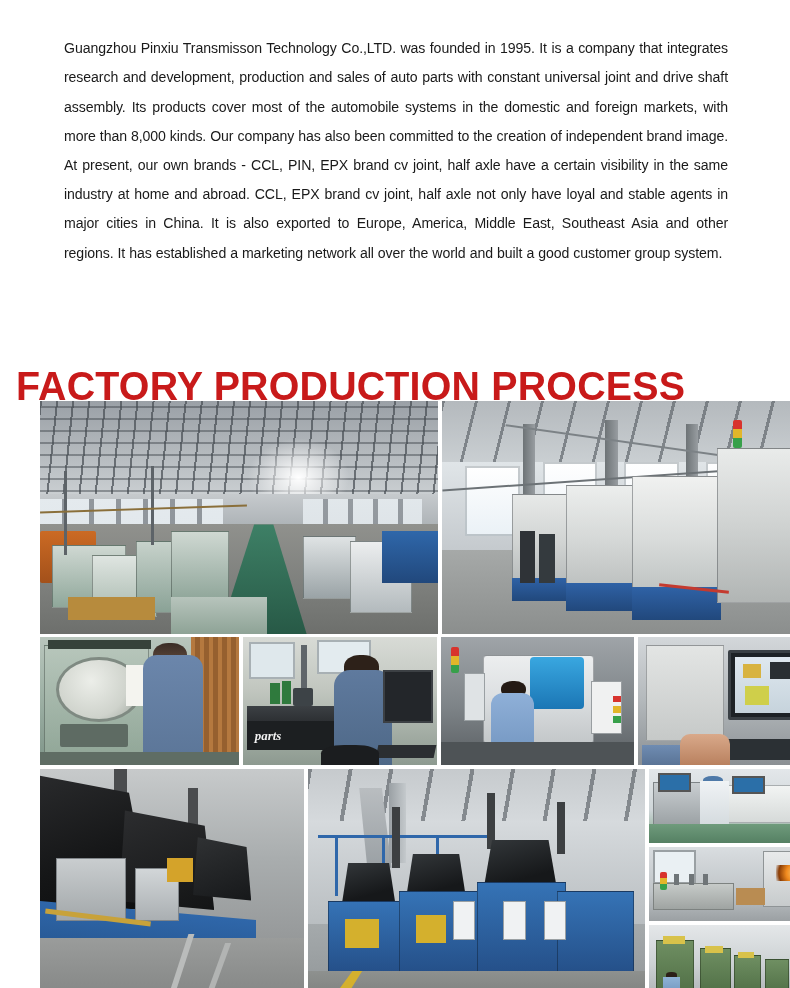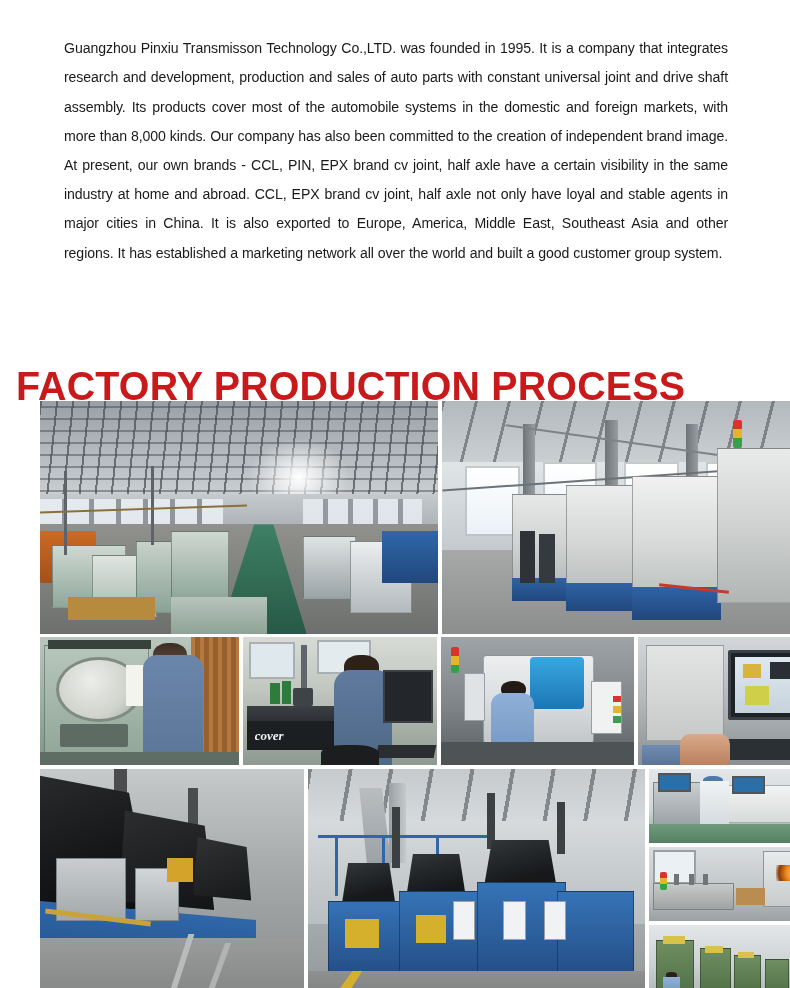--- a/index.html
+++ b/index.html
@@ -408,21 +408,21 @@
     <div class="scene">
       <div class="bg"></div>
       <div class="win2"></div>
       <div class="win3"></div>
       <div style="position:absolute;left:30%;top:6%;width:3%;height:46%;background:#5f656a;"></div>
       <div style="position:absolute;left:26%;top:40%;width:10%;height:14%;background:#3d4347;border-radius:2px;"></div>
       <div style="position:absolute;left:14%;top:36%;width:5%;height:16%;background:#2f7a3d;"></div>
       <div style="position:absolute;left:20%;top:34%;width:5%;height:18%;background:#2f7a3d;"></div>
       <div class="bench"></div>
       <div class="benchface"></div>
-      <div class="logo">cover</div>
+      <div class="logo">parts</div>
       <div class="head"></div>
       <div class="worker"></div>
       <div class="mon"></div>
       <div class="kb"></div>
       <div style="position:absolute;left:40%;bottom:0;width:30%;height:16%;background:#1b1d1f;border-radius:40% 40% 0 0;"></div>
     </div>
   </figure>
 
   <figure class="photo p5">
     <div class="scene">

